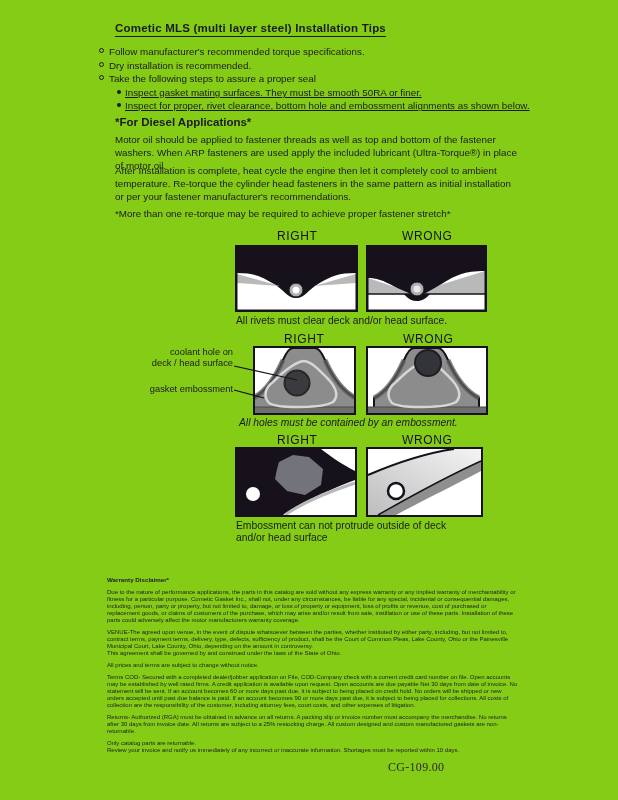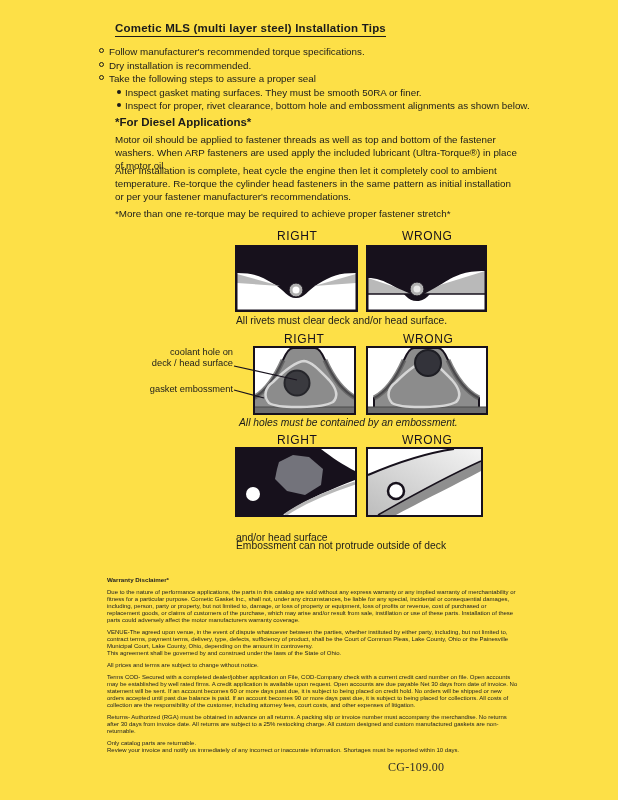--- a/index.html
+++ b/index.html
@@ -1,27 +1,27 @@
 <!DOCTYPE html>
 <html><head>
 <meta charset="utf-8">
 <style>
   html,body { margin:0; padding:0; background:#fff; }
   .page {
-    position:relative; width:618px; height:800px; background:#fde047;
+    position:relative; width:618px; height:800px; background:#84cc16;
     font-family:"Liberation Sans", sans-serif; color:#1b1b1b; overflow:hidden;
   }
   .title {
     position:absolute; left:115px; top:22px;
     font-size:11.5px; font-weight:bold; letter-spacing:0.2px;
     border-bottom:1.5px solid #1b1b1b; padding-bottom:2px;
   }
   .bullets { position:absolute; left:99px; top:45px; font-size:9.8px; line-height:13.6px; }
   .brow { display:flex; align-items:baseline; white-space:nowrap; }
-  .brow.sub { margin-left:18px; }
+  .brow.sub { margin-left:18px;text-decoration:underline; }
   .mk-open {
     flex:none; width:3px; height:3px; border:1px solid #1b1b1b; border-radius:50%;
     margin-right:5px; position:relative; top:-2px;
   }
   .mk-fill {
     flex:none; width:4px; height:4px; background:#1b1b1b; border-radius:50%;
     margin-right:4px; position:relative; top:-2px;
   }
   .diesel-h { position:absolute; left:115px; top:116px; font-size:11.5px; font-weight:bold; }
   .para { position:absolute; left:115px; width:404px; font-size:9.8px; line-height:13.2px; }
@@ -158,21 +158,21 @@
     </defs>
     <rect x="0" y="0" width="117" height="70" fill="#ffffff"></rect>
     <path d="M2,28 C30,16 60,6 88,2 L115,2 L115,14 C80,30 40,52 12,68 L2,68 Z" fill="url(#band3)"></path>
     <path d="M2,28 C30,16 60,6 88,2" fill="none" stroke="#17111c" stroke-width="2"></path>
     <path d="M12,68 C40,52 80,30 115,14 L115,24 C85,40 52,56 30,68 Z" fill="#8f8f8f"></path>
     <path d="M12,68 C40,52 80,30 115,14" fill="none" stroke="#17111c" stroke-width="1.5"></path>
     <circle cx="30" cy="44" r="8" fill="#ffffff" stroke="#17111c" stroke-width="2.5"></circle>
     <rect x="1" y="1" width="115" height="68" fill="none" stroke="#17111c" stroke-width="2"></rect>
   </svg>
 
-  <div class="dg-cap" style="left:236px; top:520px;margin-top:20px;">Embossment can not protrude outside of deck</div>
+  <div class="dg-cap" style="left:236px; top:520px;">Embossment can not protrude outside of deck</div>
   <div class="dg-cap" style="left:236px; top:532px;">and/or head surface</div>
 
   <svg class="overlay" width="618" height="800" viewBox="0 0 618 800">
     <line x1="234" y1="366" x2="297" y2="380" stroke="#17111c" stroke-width="1.2"></line>
     <line x1="234" y1="390" x2="264" y2="398" stroke="#17111c" stroke-width="1.2"></line>
   </svg>
 
   <div class="legal">
     <p class="lh">Warranty Disclaimer*</p>
     <p>Due to the nature of performance applications, the parts in this catalog are sold without any express warranty or any implied warranty of merchantability or fitness for a particular purpose.  Cometic Gasket Inc., shall not, under any circumstances, be liable for any special, incidental or consequential damages, including, person, party or property, but not limited to, damage, or loss of property or equipment, loss of profits or revenue, cost of purchased or replacement goods, or claims of customers of the purchase, which may arise and/or result from sale, instillation or use of these parts.  Installation of these parts could adversely affect the motor manufacturers warranty coverage.</p>

